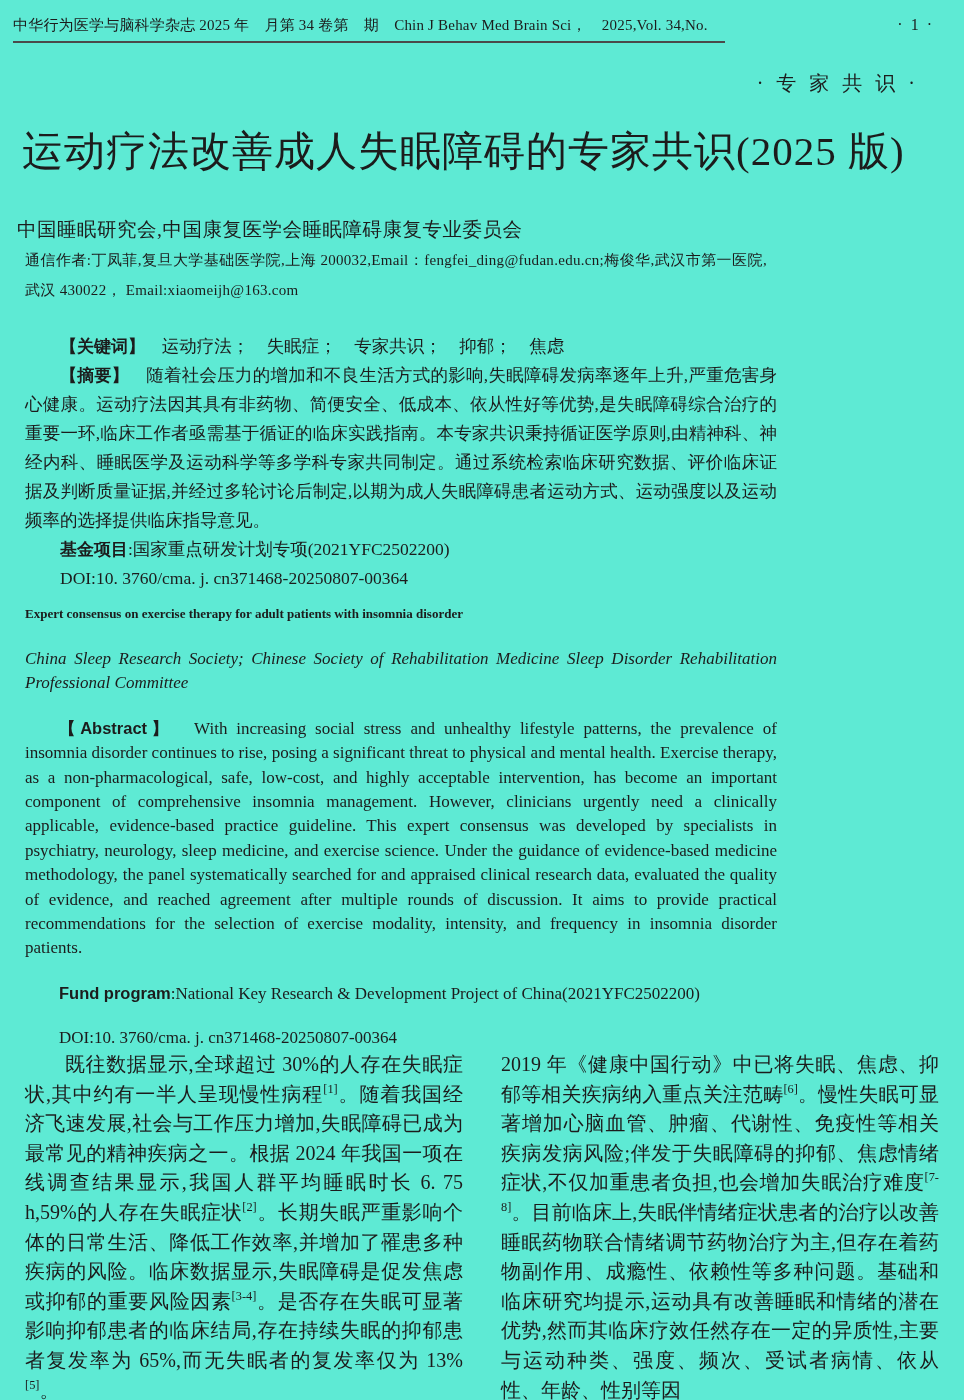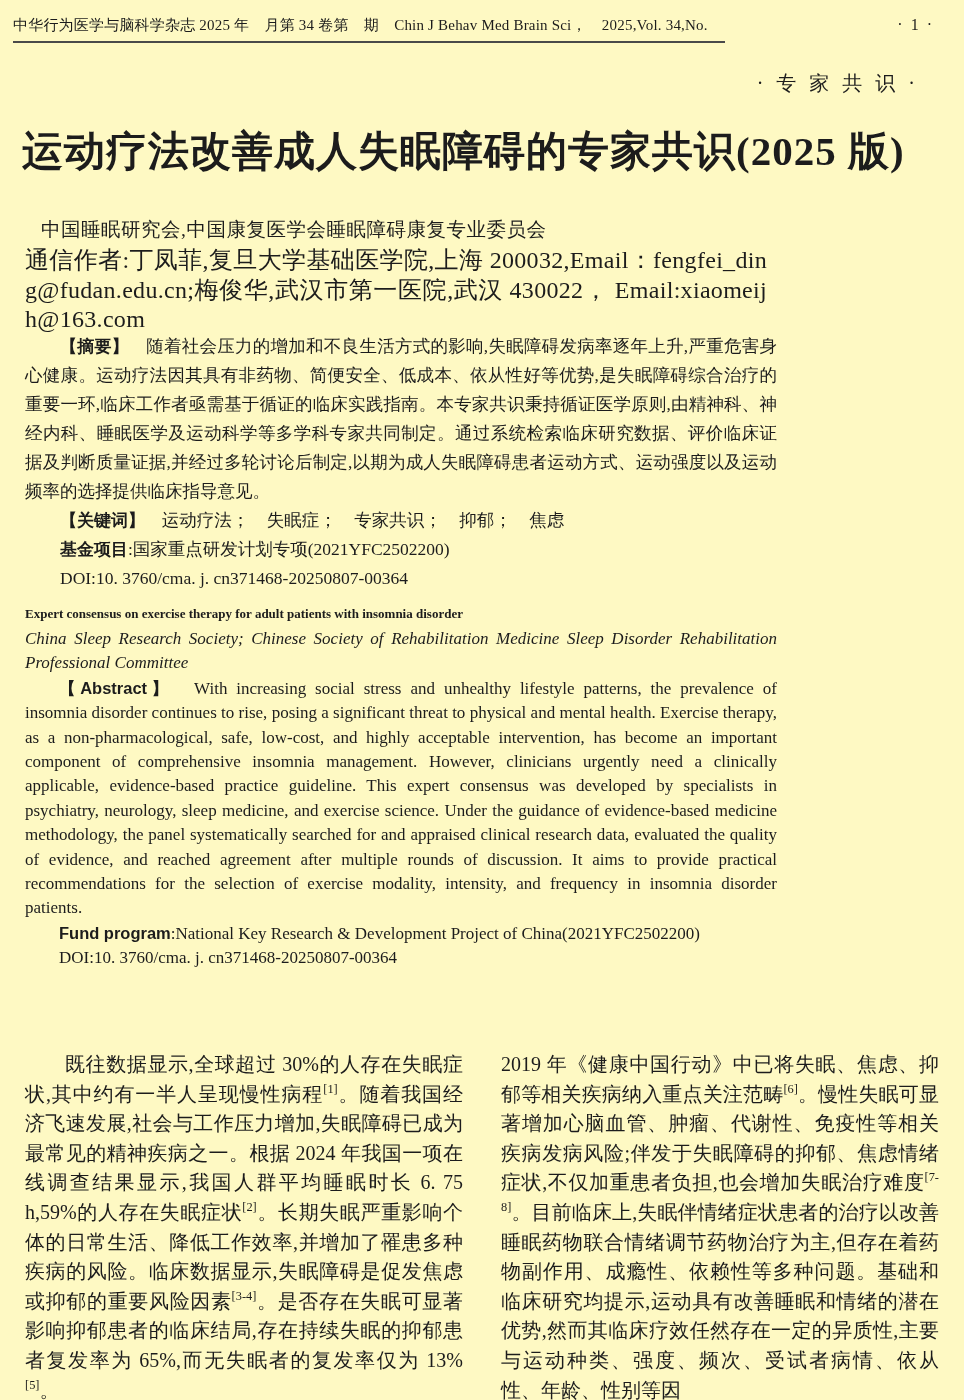--- a/index.html
+++ b/index.html
@@ -3,60 +3,60 @@
 <meta charset="utf-8">
 <style>
   * { margin:0; padding:0; box-sizing:border-box; }
   html,body { background:#ffffff; }
   body {
     width:964px; height:1400px;
     font-family:"Liberation Serif","DejaVu Serif",serif;
     color:#1c1c1c;
     overflow:hidden;
   }
-  .page { position:relative; width:964px; height:1400px; background:#fef9c3; }
+  .page { position:relative; width:964px; height:1400px; background:#5eead4; }
 
   
   .header { position:absolute; top:16px; left:13px; right:26px; }
   .journal-line {
     display:inline-block; width:712px;
     font-size:15px; white-space:nowrap; overflow:hidden;
     border-bottom:2px solid #4a4a4a; padding-bottom:6px;
     letter-spacing:0.2px;
   }
   .page-number { position:absolute; right:4px; top:0; font-size:16px; letter-spacing:2px; }
 
   .section-label {
     position:absolute; top:70px; right:36px;
     font-size:20px; letter-spacing:13px; white-space:nowrap;
   }
 
   .title {
     position:absolute; top:124px; left:22px; width:920px;
-    font-size:41px; font-weight:bold; white-space:nowrap; letter-spacing:1px;
+    font-size:41px; font-weight:normal; white-space:nowrap; letter-spacing:1px;
   }
 
-  .authors { position:absolute; top:216px; left:41px; font-size:19.5px; letter-spacing:0.5px; }
+  .authors { position:absolute; top:216px; left:17px; font-size:19.5px; letter-spacing:0.5px; }
   .correspondence {
     position:absolute; top:246px; left:25px; width:742px;
-    font-size:24px; line-height:29.5px; text-align:justify;
+    font-size:15px; line-height:29.5px; text-align:justify;
     word-break:break-all; letter-spacing:0.3px;
   }
 
   
   .front-cn { position:absolute; top:332px; left:25px; width:752px; font-size:17.5px; line-height:29px; }
   .front-cn p { text-align:justify; }
   .indent2 { text-indent:2em; }
   .front-cn b, .english b { font-family:"Liberation Sans","DejaVu Sans",sans-serif; font-weight:bold; font-size:0.97em; }
 
   
   .english { position:absolute; top:601px; left:25px; width:752px; font-size:17px; line-height:24.4px; }
   .en-title { font-size:13px; font-weight:bold; line-height:26px; }
   .italic { font-style:italic; }
-  .english p { text-align:justify; }
+  .english p { text-align:justify;margin-top:20px; }
 
   
   .body-columns {
     position:absolute; top:1050px; left:25px; width:914px;
     display:flex; gap:38px;
   }
   .col { width:438px; font-size:20px; line-height:29.6px; }
   .col p { text-align:justify; }
   sup { font-size:0.62em; vertical-align:super; line-height:0; }
 </style>
@@ -72,22 +72,22 @@
 
   <div class="section-label">·专家共识·</div>
 
   <h1 class="title">运动疗法改善成人失眠障碍的专家共识(2025 版)</h1>
 
   <div class="authors">中国睡眠研究会,中国康复医学会睡眠障碍康复专业委员会</div>
 
   <div class="correspondence">通信作者:丁凤菲,复旦大学基础医学院,上海 200032,Email：fengfei_ding@fudan.edu.cn;梅俊华,武汉市第一医院,武汉 430022， Email:xiaomeijh@163.com</div>
 
   <div class="front-cn">
+    <p class="indent2"><b>【关键词】　</b><span>运动疗法；　失眠症；　专家共识；　抑郁；　焦虑</span></p>
     <p class="indent2"><b>【摘要】　</b><span>随着社会压力的增加和不良生活方式的影响,失眠障碍发病率逐年上升,严重危害身心健康。运动疗法因其具有非药物、简便安全、低成本、依从性好等优势,是失眠障碍综合治疗的重要一环,临床工作者亟需基于循证的临床实践指南。本专家共识秉持循证医学原则,由精神科、神经内科、睡眠医学及运动科学等多学科专家共同制定。通过系统检索临床研究数据、评价临床证据及判断质量证据,并经过多轮讨论后制定,以期为成人失眠障碍患者运动方式、运动强度以及运动频率的选择提供临床指导意见。</span></p>
-    <p class="indent2"><b>【关键词】　</b><span>运动疗法；　失眠症；　专家共识；　抑郁；　焦虑</span></p>
     <p class="indent2"><b>基金项目</b><span>:国家重点研发计划专项(2021YFC2502200)</span></p>
     <p class="indent2">DOI:10. 3760/cma. j. cn371468-20250807-00364</p>
   </div>
 
   <div class="english">
     <div class="en-title">Expert consensus on exercise therapy for adult patients with insomnia disorder</div>
     <p class="italic">China Sleep Research Society; Chinese Society of Rehabilitation Medicine Sleep Disorder Rehabilitation Professional Committee</p>
     <p class="indent2"><b>【Abstract】　</b><span>With increasing social stress and unhealthy lifestyle patterns, the prevalence of insomnia disorder continues to rise, posing a significant threat to physical and mental health. Exercise therapy, as a non-pharmacological, safe, low-cost, and highly acceptable intervention, has become an important component of comprehensive insomnia management. However, clinicians urgently need a clinically applicable, evidence-based practice guideline. This expert consensus was developed by specialists in psychiatry, neurology, sleep medicine, and exercise science. Under the guidance of evidence-based medicine methodology, the panel systematically searched for and appraised clinical research data, evaluated the quality of evidence, and reached agreement after multiple rounds of discussion. It aims to provide practical recommendations for the selection of exercise modality, intensity, and frequency in insomnia disorder patients.</span></p>
     <p class="indent2"><b>Fund program</b><span>:National Key Research &amp; Development Project of China(2021YFC2502200)</span></p>
     <p class="indent2">DOI:10. 3760/cma. j. cn371468-20250807-00364</p>

